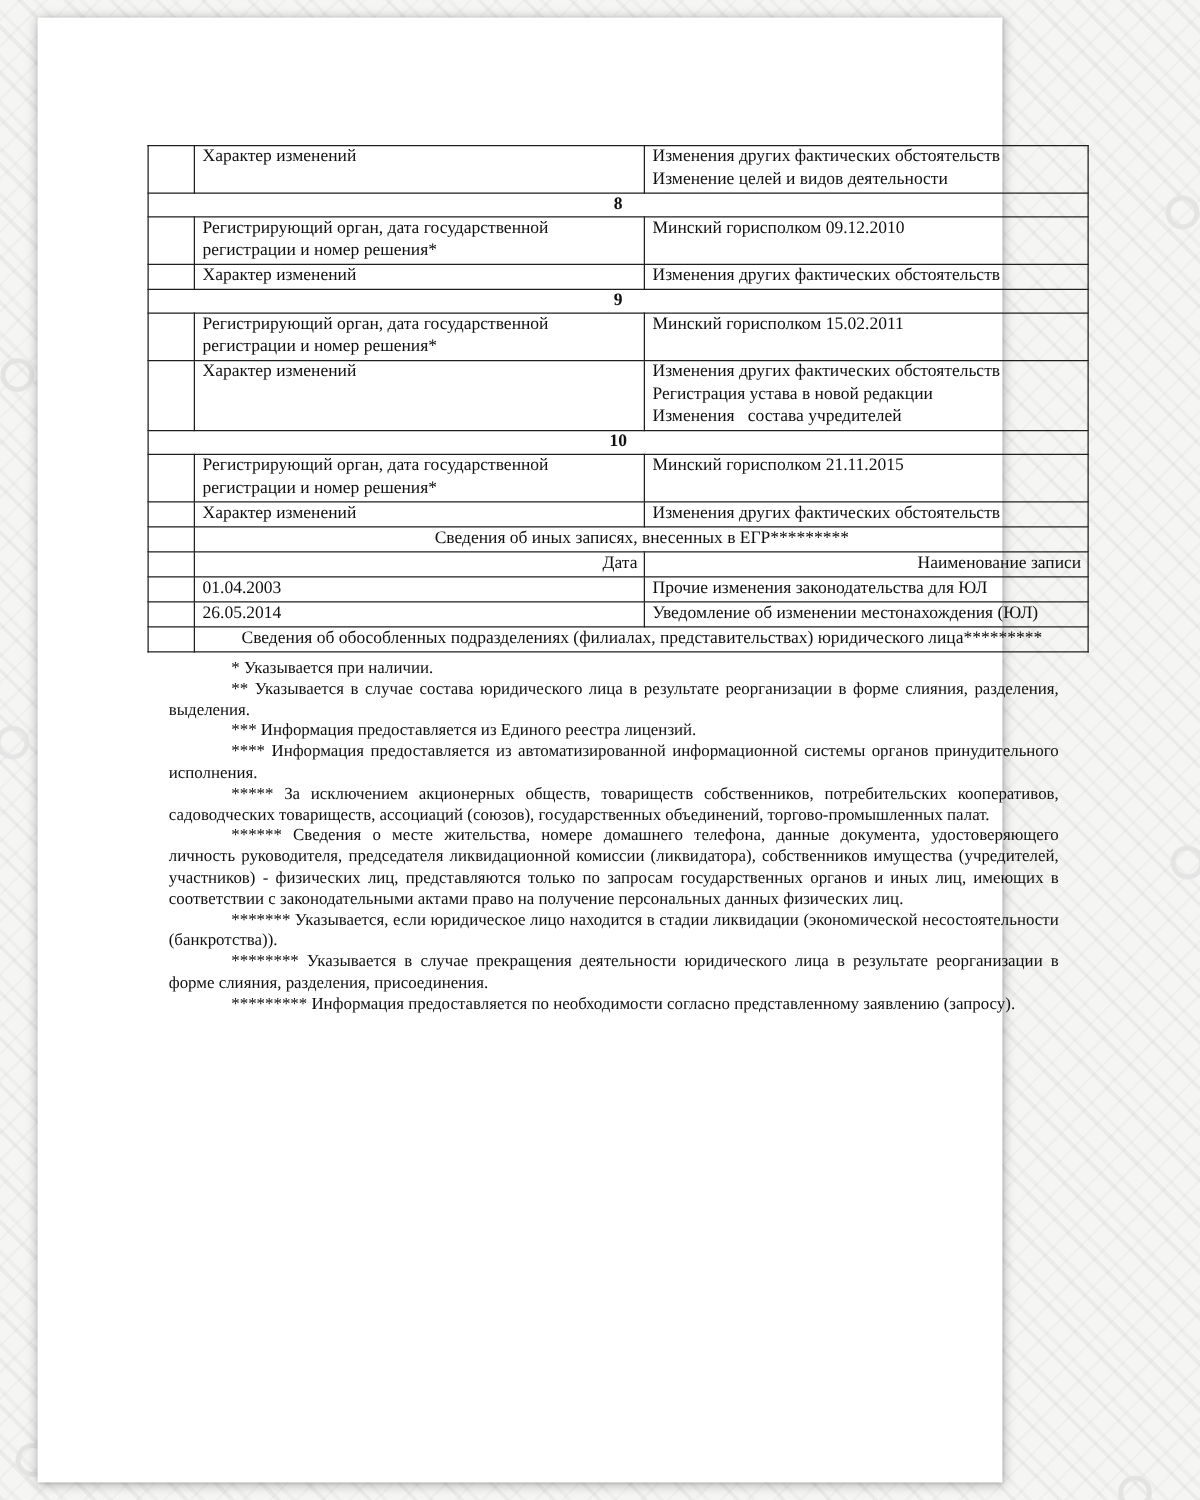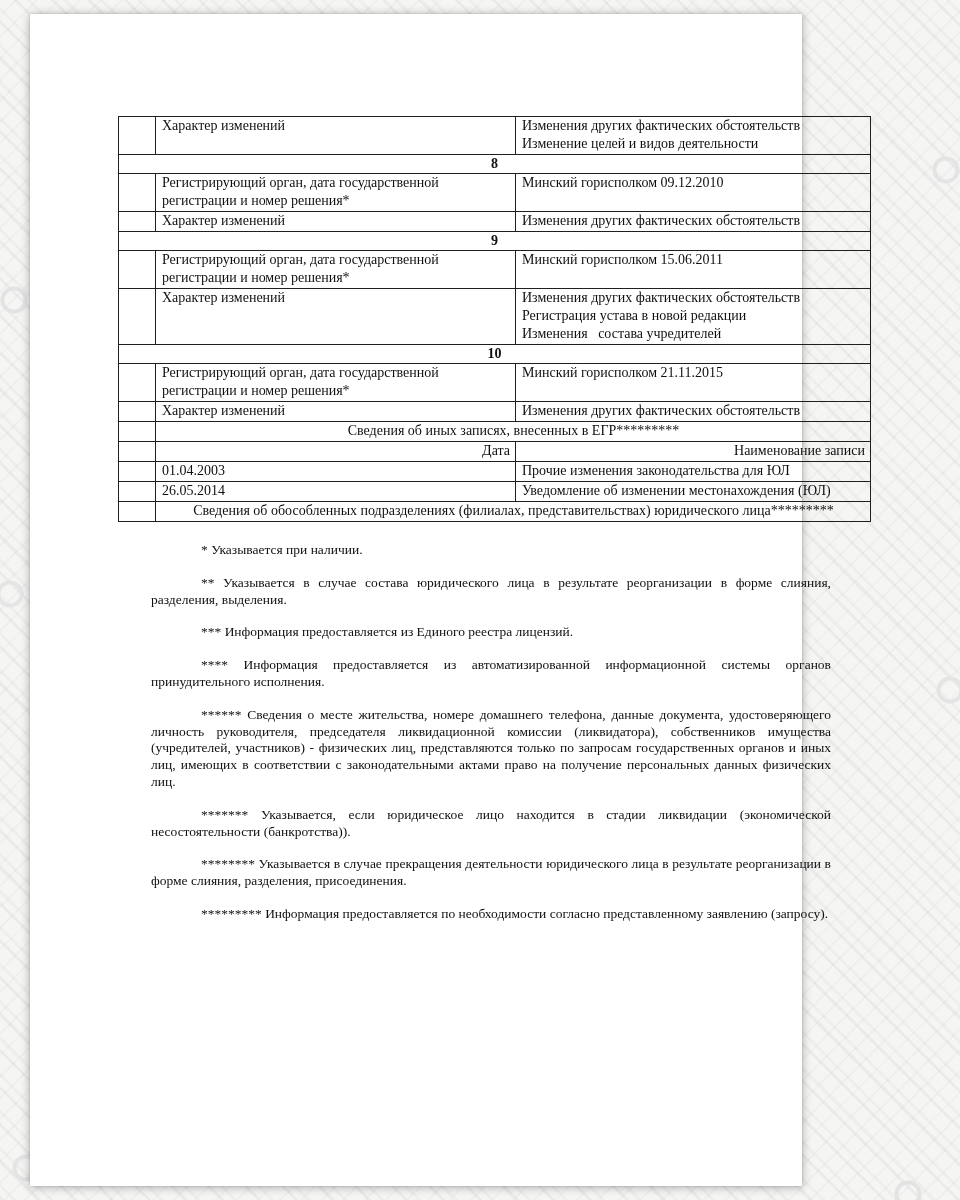--- a/index.html
+++ b/index.html
@@ -61,21 +61,21 @@
   }
   .doc-table td.chead { text-align: right; }
 
   .footnotes {
     position: absolute;
     left: 105px; top: 512px;
     width: 712px;
     color: #101010;
   }
   .footnotes p {
-    margin: 16px;
+    margin: 0;
     font-size: 13.5px;
     line-height: 16.8px;
     text-indent: 50px;
     text-align: justify;
   }
 </style>
 </head>
 <body>
 
 <div class="page">
@@ -105,21 +105,21 @@
         <td class="idx"></td>
         <td class="label">Характер изменений</td>
         <td class="value">Изменения других фактических обстоятельств</td>
       </tr>
       <tr>
         <td class="num" colspan="3">9</td>
       </tr>
       <tr>
         <td class="idx"></td>
         <td class="label">Регистрирующий орган, дата государственной регистрации и номер решения*</td>
-        <td class="value">Минский горисполком 15.06.2011</td>
+        <td class="value">Минский горисполком 15.02.2011</td>
       </tr>
       <tr>
         <td class="idx"></td>
         <td class="label">Характер изменений</td>
         <td class="value">Изменения других фактических обстоятельств
 Регистрация устава в новой редакции
 Изменения   состава учредителей</td>
       </tr>
       <tr>
         <td class="num" colspan="3">10</td>
@@ -158,19 +158,20 @@
         <td class="section" colspan="2">Сведения об обособленных подразделениях (филиалах, представительствах) юридического лица*********</td>
       </tr>
     </tbody>
   </table>
 
   <div class="footnotes">
     <p>* Указывается при наличии.</p>
     <p>** Указывается в случае состава юридического лица в результате реорганизации в форме слияния, разделения, выделения.</p>
     <p>*** Информация предоставляется из Единого реестра лицензий.</p>
     <p>**** Информация предоставляется из автоматизированной информационной системы органов принудительного исполнения.</p>
+    <p>***** За исключением акционерных обществ, товариществ собственников, потребительских кооперативов, садоводческих товариществ, ассоциаций (союзов), государственных объединений, торгово-промышленных палат.</p>
     <p>****** Сведения о месте жительства, номере домашнего телефона, данные документа, удостоверяющего личность руководителя, председателя ликвидационной комиссии (ликвидатора), собственников имущества (учредителей, участников) - физических лиц, представляются только по запросам государственных органов и иных лиц, имеющих в соответствии с законодательными актами право на получение персональных данных физических лиц.</p>
     <p>******* Указывается, если юридическое лицо находится в стадии ликвидации (экономической несостоятельности (банкротства)).</p>
     <p>******** Указывается в случае прекращения деятельности юридического лица в результате реорганизации в форме слияния, разделения, присоединения.</p>
     <p>********* Информация предоставляется по необходимости согласно представленному заявлению (запросу).</p>
   </div>
 
 </div>
 
 </body></html>

